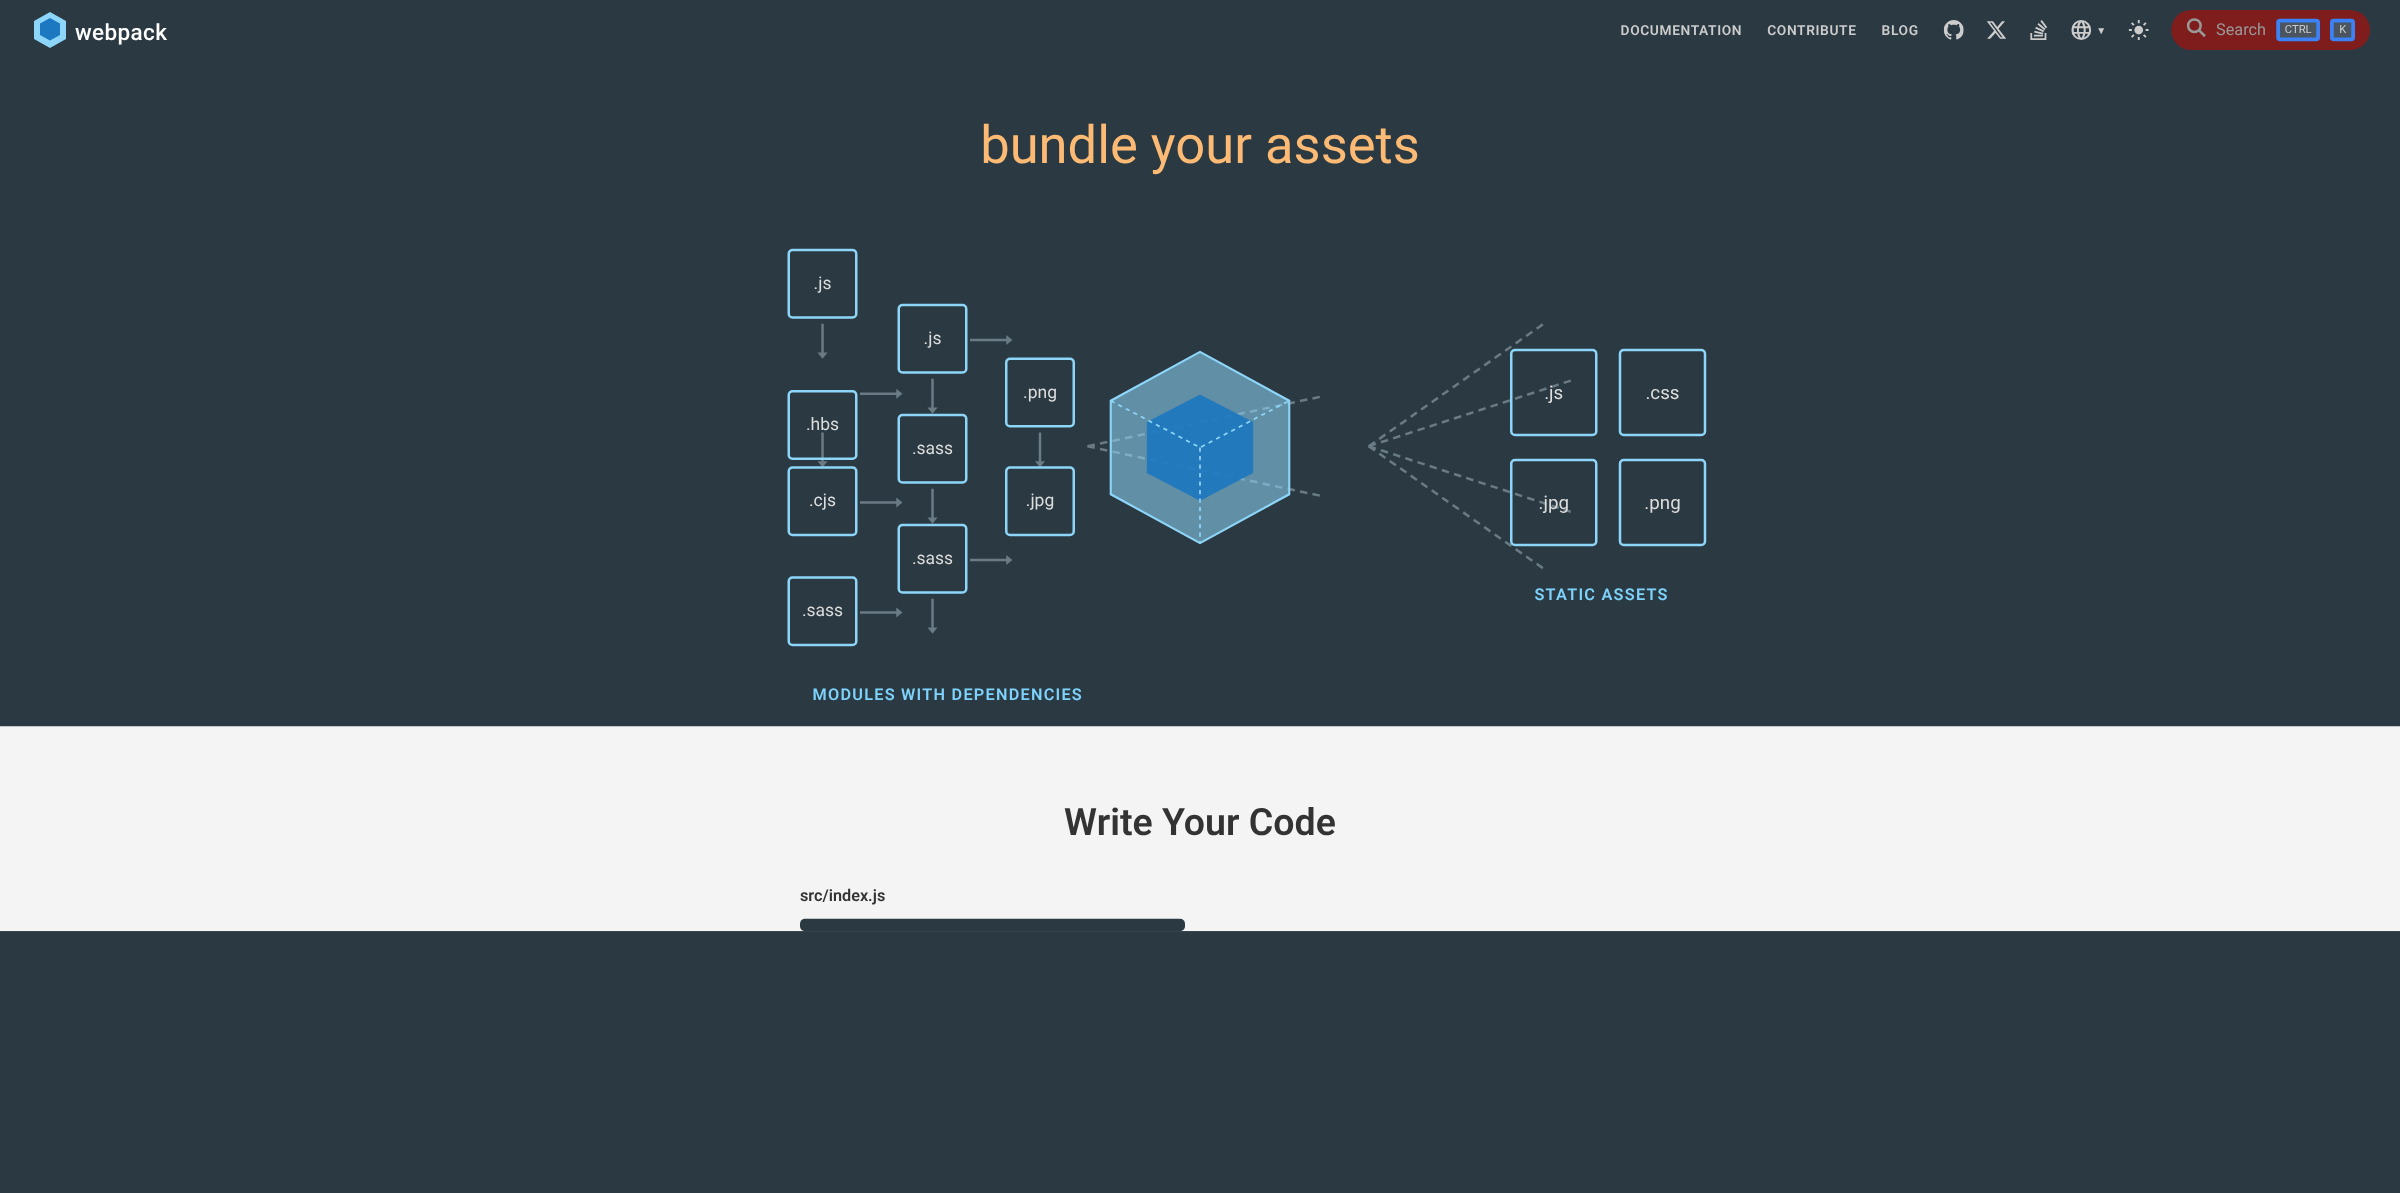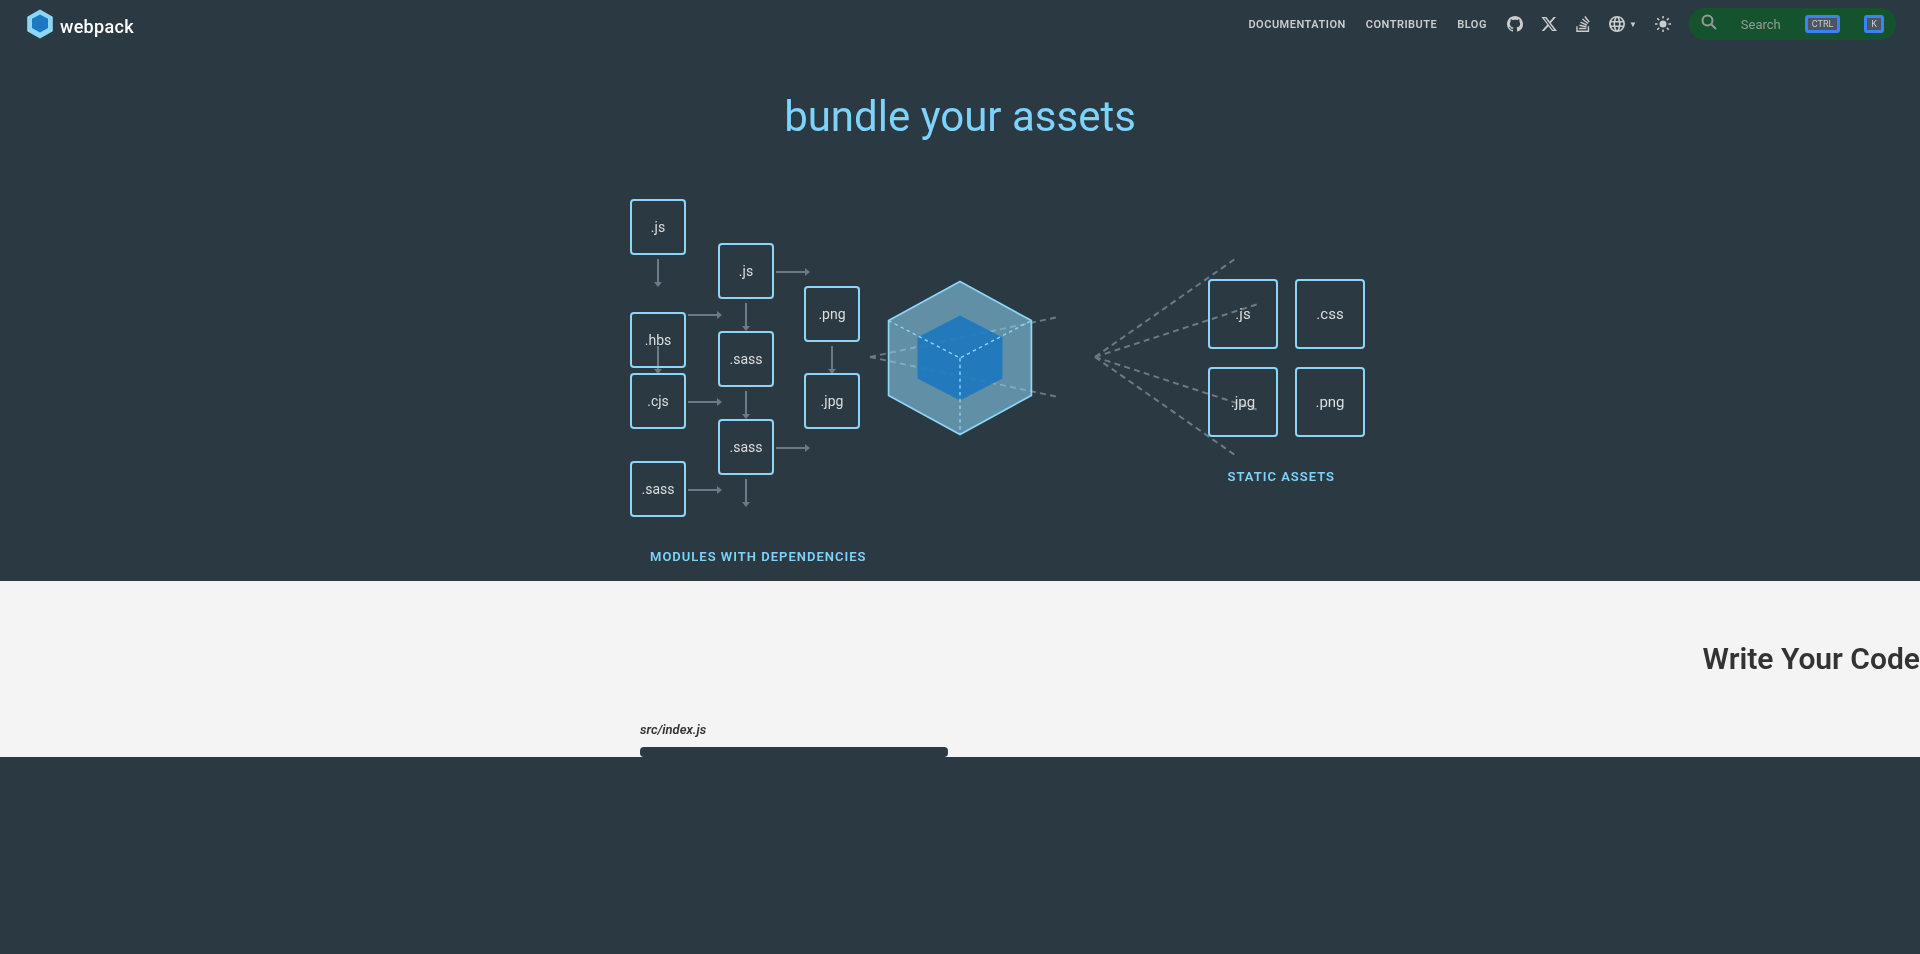--- a/index.html
+++ b/index.html
@@ -12,28 +12,28 @@
     .logo-cube { width: 32px; height: 32px; }
     .logo-text { font-size: 18px; font-weight: 500; color: #fff; letter-spacing: 0.3px; }
     .header-right { display: flex; align-items: center; gap: 20px; }
     .nav { display: flex; gap: 20px; }
     .nav-item { color: #ccc; font-size: 11px; font-weight: 600; letter-spacing: 0.5px; text-decoration: none; cursor: pointer; }
     .header-icons { display: flex; align-items: center; gap: 18px; }
     .header-icon { width: 16px; height: 16px; color: #ccc; cursor: pointer; display: flex; align-items: center; justify-content: center; }
     .header-icon svg { width: 16px; height: 16px; }
     .lang-select { display: flex; align-items: center; gap: 4px; cursor: pointer; }
     .lang-triangle { font-size: 8px; color: #ccc; }
-    .search-box { display: flex; align-items: center; background: #14532d; border-radius: 20px; padding: 6px 12px; gap: 24px; cursor: pointer; }
+    .search-box { display: flex; align-items: center; background: #7f1d1d; border-radius: 20px; padding: 6px 12px; gap: 8px; cursor: pointer; }
     .search-icon { width: 16px; height: 16px; color: #999; }
     .search-placeholder { color: #999; font-size: 13px; flex: 1; min-width: 40px; }
     .kbd { background: #4a5560; border-radius: 3px; padding: 1px 4px; font-size: 9px; color: #ccc; border: 3px solid #3b82f6; }
 
     
     .hero { text-align: center; padding: 40px 0 10px; }
-    .hero-title { font-size: 42px; font-weight: 400; color: #7dd3fc; }
+    .hero-title { font-size: 42px; font-weight: 400; color: #fdba74; }
     .hero-title-word { display: inline-block; }
 
     
     .diagram { position: relative; width: 100%; max-width: 1240px; margin: 0 auto; height: 430px; }
     .module-box { position: absolute; border: 2px solid #8dd6f9; border-radius: 4px; width: 56px; height: 56px; display: flex; align-items: center; justify-content: center; font-size: 14px; color: #ddd; background: transparent; }
     .diagram-label { position: absolute; font-size: 13px; font-weight: 600; letter-spacing: 1px; color: #7dd3fc; }
     .diagram-label.left { left: 310px; top: 398px; text-align: center; }
     .diagram-label.right { right: 245px; top: 318px; }
 
     
@@ -67,22 +67,22 @@
     .dl6 { left: 755px; top: 205px; width: 170px; transform: rotate(35deg); }
 
     
     .arrow-sm { position: absolute; width: 30px; height: 2px; background: #6a7b85; }
     .arrow-sm::after { content: ''; position: absolute; right: -4px; top: -3px; border-left: 5px solid #6a7b85; border-top: 4px solid transparent; border-bottom: 4px solid transparent; }
     .arrow-v { position: absolute; width: 2px; height: 24px; background: #6a7b85; }
     .arrow-v::after { content: ''; position: absolute; bottom: -4px; left: -3px; border-top: 5px solid #6a7b85; border-left: 4px solid transparent; border-right: 4px solid transparent; }
 
     
     .write-section { background: #f4f4f4; color: #333; padding: 60px 0 0; }
-    .write-title { text-align: right; font-size: 30px; font-weight: 600; margin-bottom: 46px; }
-    .code-grid { max-width: 1240px; margin: 0 auto; display: grid; grid-template-columns: 1fr 1fr; gap: 24px; padding: 0 300px; font-style: italic; }
+    .write-title { text-align: center; font-size: 30px; font-weight: 600; margin-bottom: 34px; }
+    .code-grid { max-width: 1240px; margin: 0 auto; display: grid; grid-template-columns: 1fr 1fr; gap: 24px; padding: 0 300px; }
     .code-block { }
     .code-filename { font-size: 13px; font-weight: 600; color: #333; margin-bottom: 10px; }
     .code-box { background: #2b3a42; border-radius: 4px; min-height: 10px; }
 
   </style>
 </head>
 <body>
 
 <header class="header">
   <div class="header-left">

